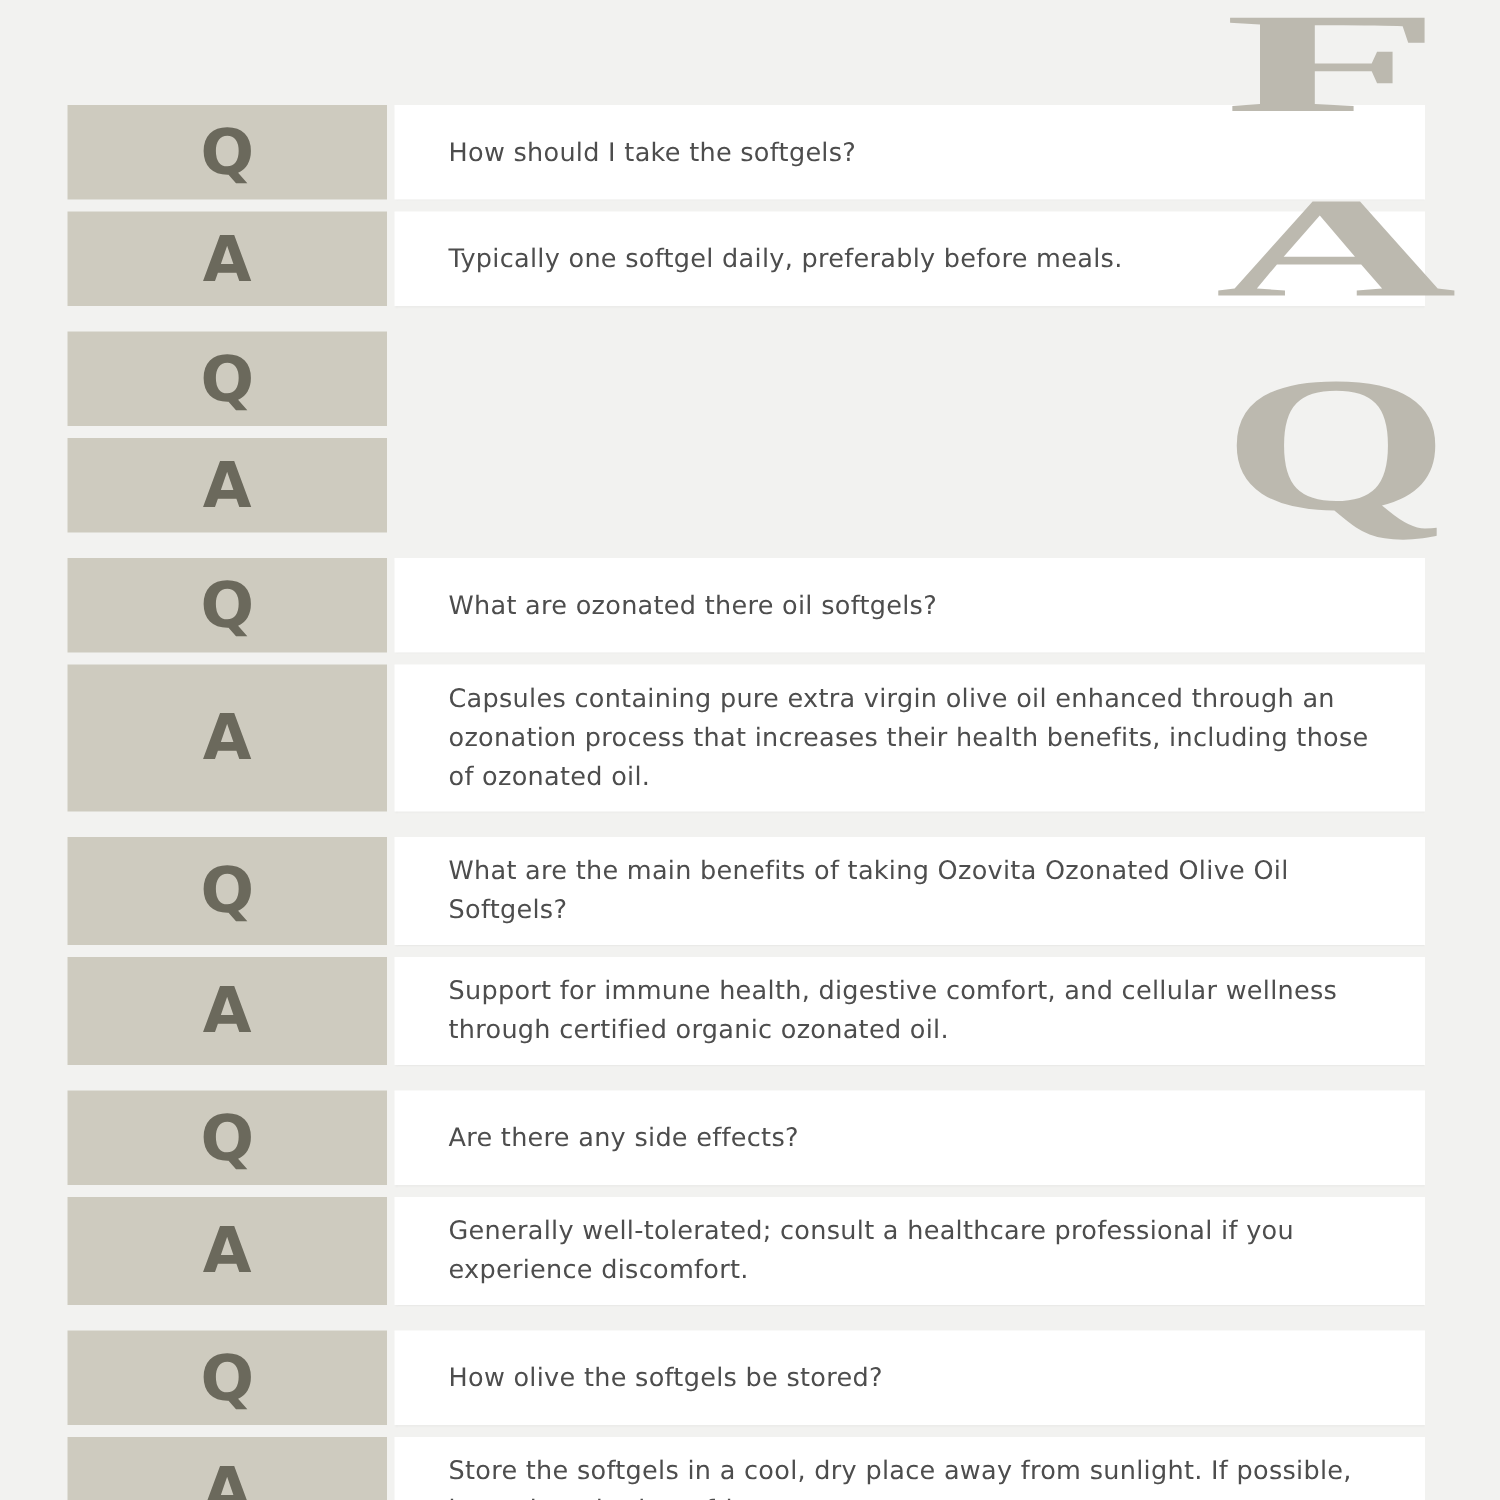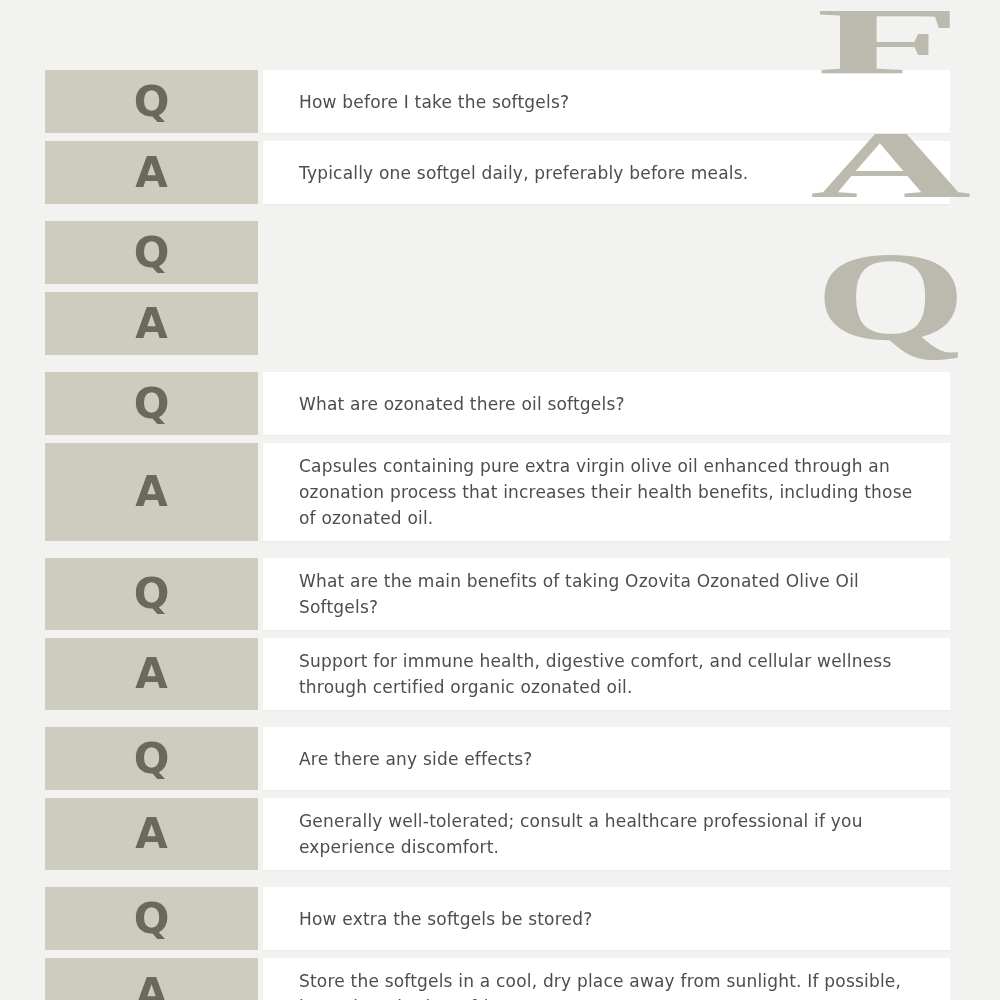--- a/index.html
+++ b/index.html
@@ -87,21 +87,21 @@
   <div class="watermark-letter wm-q">Q</div>
 
   <div class="faq-list">
 
     <section class="pair">
       <div class="row">
         <div class="badge">
           <span>Q</span>
         </div>
         <div class="strip">
-          <p>How before I take the softgels?</p>
+          <p>How should I take the softgels?</p>
         </div>
       </div>
       <div class="row">
         <div class="badge">
           <span>A</span>
         </div>
         <div class="strip">
           <p>Typically one softgel daily, preferably before meals.</p>
         </div>
       </div>
@@ -176,21 +176,21 @@
         </div>
       </div>
     </section>
 
     <section class="pair">
       <div class="row">
         <div class="badge">
           <span>Q</span>
         </div>
         <div class="strip">
-          <p>How extra the softgels be stored?</p>
+          <p>How olive the softgels be stored?</p>
         </div>
       </div>
       <div class="row">
         <div class="badge">
           <span>A</span>
         </div>
         <div class="strip">
           <p>Store the softgels in a cool, dry place away from sunlight. If possible, keep them in the refrigerator.</p>
         </div>
       </div>

